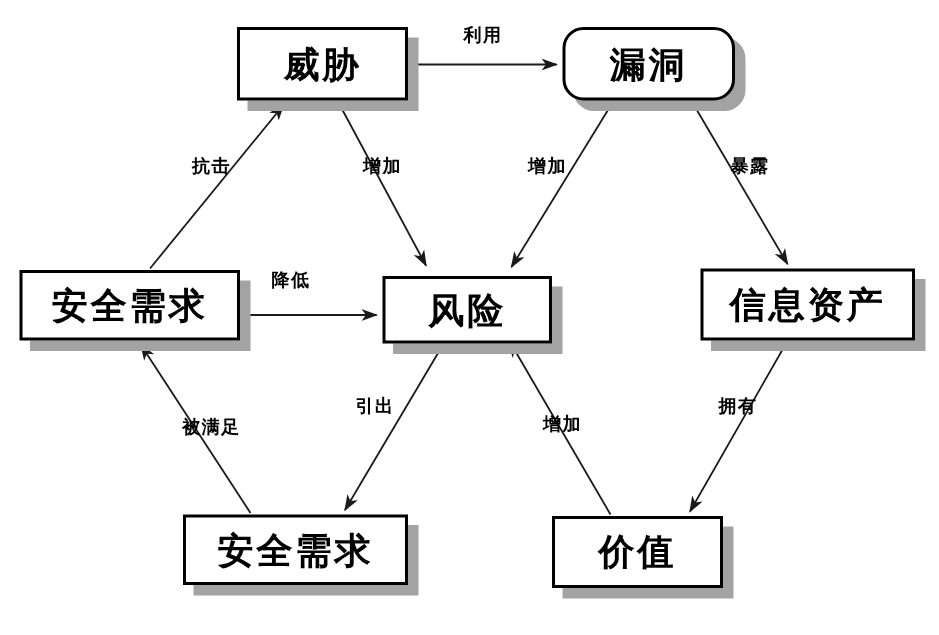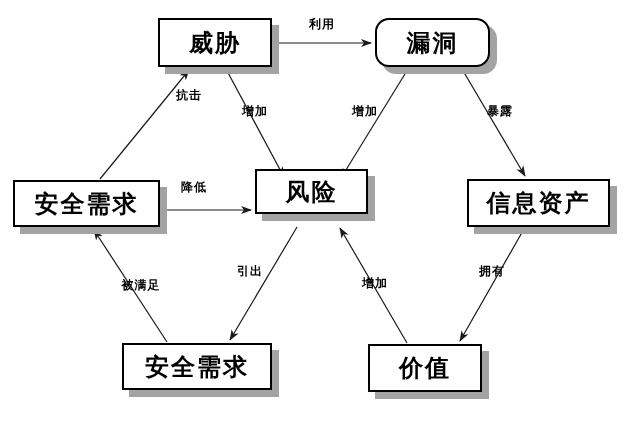--- a/index.html
+++ b/index.html
@@ -40,27 +40,27 @@
     font-weight: 600;
     color: #000000;
     white-space: nowrap;
     z-index: 3;
     letter-spacing: 1px;
   }
   
   #node-threat            { left: 158px; top: 18px;  width: 114px; height: 49px; }
   #node-vulnerability     { left: 375px; top: 18px;  width: 115px; height: 49px; border-radius: 14px; }
   #node-security-measures { left: 13px;  top: 180px; width: 147px; height: 47px; }
-  #node-risk              { left: 255px; top: 169px; width: 113px; height: 45px; }
+  #node-risk              { left: 255px; top: 184px; width: 113px; height: 45px; }
   #node-info-assets       { left: 467px; top: 179px; width: 143px; height: 48px; }
   #node-security-req      { left: 122px; top: 343px; width: 150px; height: 47px; }
   #node-value             { left: 368px; top: 344px; width: 114px; height: 48px; }
   
   #elabel-0 { left: 322px; top: 24px; }
-  #elabel-1 { left: 141px; top: 95px; margin-left: 48px; }
+  #elabel-1 { left: 141px; top: 111px; }
   #elabel-2 { left: 255px; top: 111px; }
   #elabel-3 { left: 365px; top: 111px; }
   #elabel-4 { left: 500px; top: 111px; }
   #elabel-5 { left: 194px; top: 187px; text-align: right; }
   #elabel-6 { left: 141px; top: 285px; }
   #elabel-7 { left: 250px; top: 271px; }
   #elabel-8 { left: 375px; top: 283px; }
   #elabel-9 { left: 492px; top: 271px; }
 </style>
 </head>

